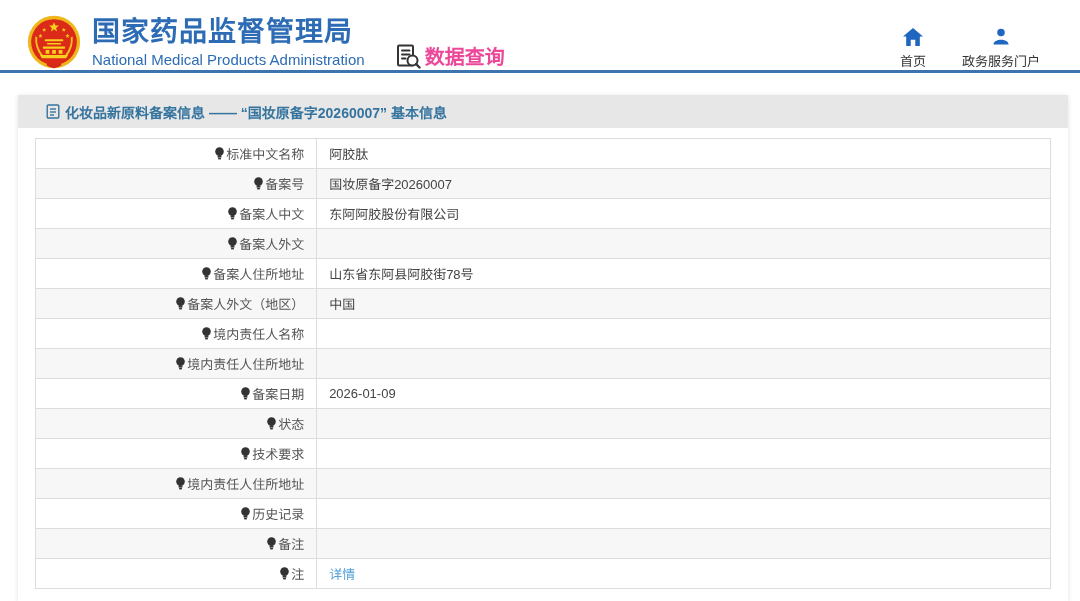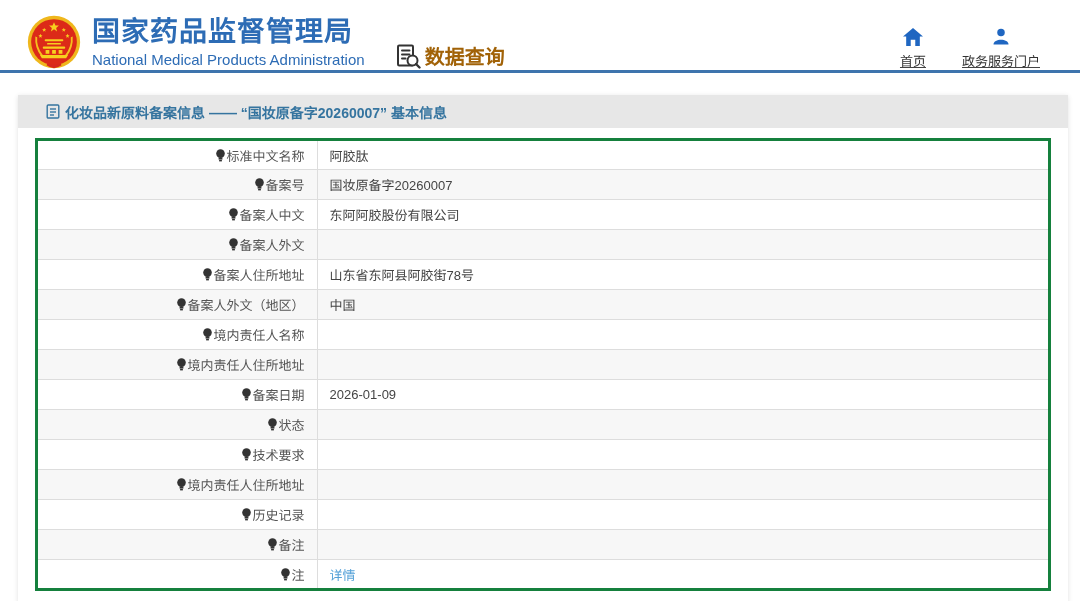--- a/index.html
+++ b/index.html
@@ -49,28 +49,27 @@
   }
   .section-title{
     display:flex;
     align-items:center;
     margin-left:30px;
     gap:4px;
   }
   .section-title .txt{
     font-size:20px;
     font-weight:600;
-    color:#a16207;
+    color:#ec4899;
   }
   .header-spacer{flex:1;}
   .header-nav{
     display:flex;
     align-items:center;
     gap:36px;
-    text-decoration:underline;
   }
   .nav-item{
     display:flex;
     flex-direction:column;
     align-items:center;
     gap:4px;
     cursor:pointer;
     text-decoration:none;
   }
   .nav-item .nav-label{
@@ -99,21 +98,21 @@
     font-size:14px;
     font-weight:bold;
     color:var(--panel-title-text);
   }
   .table-wrap{
     padding:10px 17px 0 17px;
   }
   table.info-table{
     width:100%;
     border-collapse:collapse;
-    border:3px solid #15803d;
+    border:1px solid #15803d;
     font-size:13px;
   }
   .info-table tr:nth-child(even){background:var(--row-alt);}
   .info-table th,.info-table td{
     border:1px solid var(--border-gray);
     height:30px;
     font-weight:normal;
     vertical-align:middle;
   }
   .info-table th{

